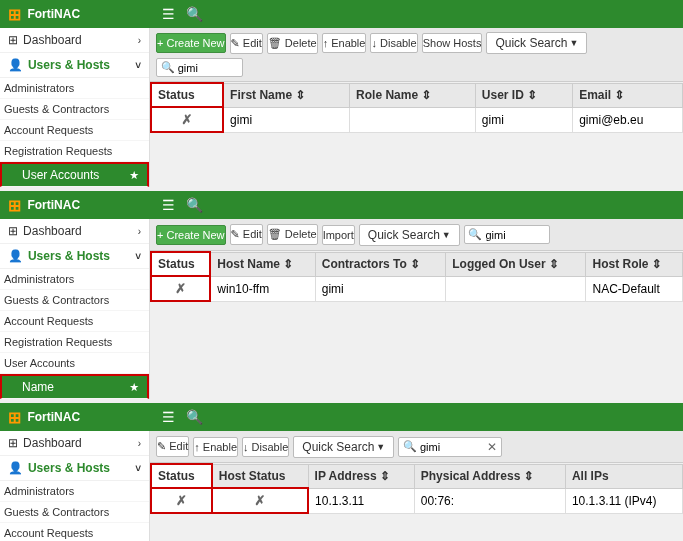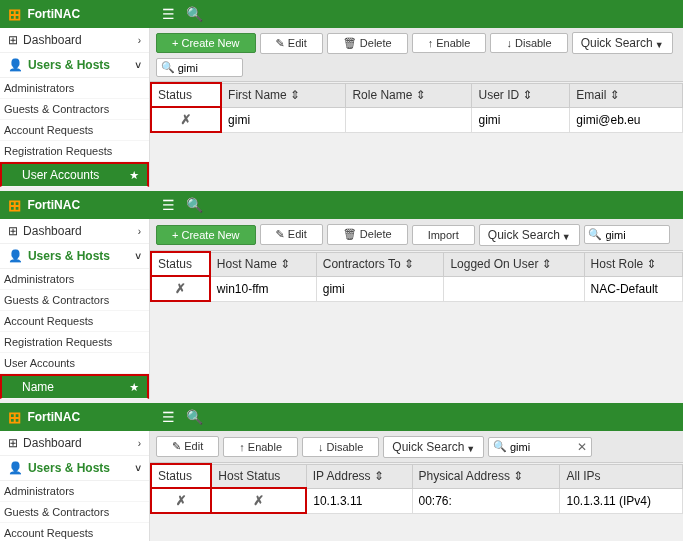--- a/index.html
+++ b/index.html
@@ -61,21 +61,21 @@
       padding: 4px 6px;
       gap: 4px;
       border-bottom: 1px solid #ccc;
       flex-wrap: wrap;
       min-height: 32px;
     }
     .toolbar-btn {
       display: flex;
       align-items: center;
       gap: 3px;
-      padding: 3px 15px;
+      padding: 3px 0;
       border: 1px solid #bbb;
       background: #fff;
       cursor: pointer;
       border-radius: 2px;
       font-size: 11px;
       color: #333;
       white-space: nowrap;
     }
     .toolbar-btn.primary {
       background: #4cae4c;
@@ -95,21 +95,21 @@
     .search-box input {
       border: none;
       outline: none;
       font-size: 11px;
       width: 60px;
     }
     .search-box .search-icon { color: #666; font-size: 11px; }
 
     .quick-search-btn {
       display: flex;
-      align-items: flex-end;
+      align-items: center;
       gap: 2px;
       padding: 3px 8px;
       border: 1px solid #bbb;
       background: #fff;
       cursor: pointer;
       border-radius: 2px;
       font-size: 11px;
       color: #333;
     }
     .quick-search-btn .dropdown-arrow { font-size: 9px; }
@@ -118,21 +118,21 @@
     .data-table {
       width: 100%;
       border-collapse: collapse;
       font-size: 11px;
     }
     .data-table th {
       background: #e8e8e8;
       border: 1px solid #ccc;
       padding: 4px 6px;
       text-align: left;
-      font-weight: normal;
+      font-weight: bold;
       color: #333;
       white-space: nowrap;
     }
     .data-table td {
       border: 1px solid #ddd;
       padding: 4px 6px;
       vertical-align: middle;
     }
     .data-table tr:nth-child(even) td { background: #f9f9f9; }
     .data-table tr td { background: #fff; }
@@ -235,20 +235,21 @@
             <span class="star">★</span>
           </div>
         </div>
         <div class="content-area">
           <div class="toolbar">
             <button class="toolbar-btn primary">+ Create New</button>
             <button class="toolbar-btn">✎ Edit</button>
             <button class="toolbar-btn">🗑 Delete</button>
             <button class="toolbar-btn">↑ Enable</button>
             <button class="toolbar-btn">↓ Disable</button>
+            <button class="toolbar-btn">Show Hosts</button>
             <button class="quick-search-btn">
               <span>Quick Search</span>
               <span class="dropdown-arrow">▼</span>
             </button>
             <div class="search-box">
               <span class="search-icon">🔍</span>
               <input value="gimi" style="">
             </div>
           </div>
           <div style="overflow-x: auto;">

